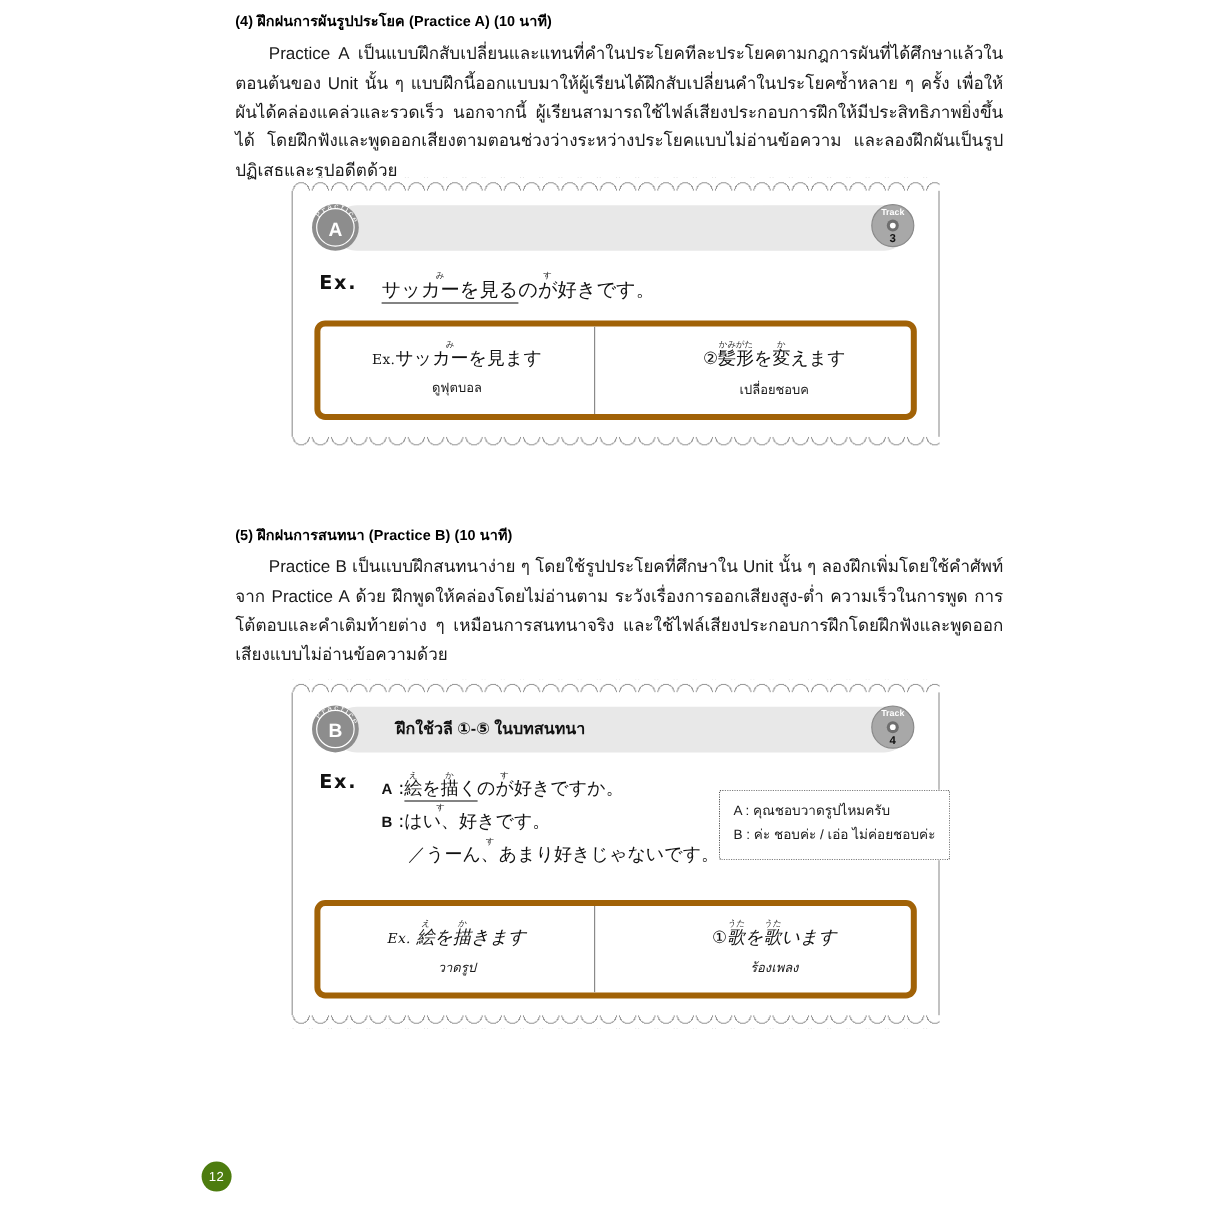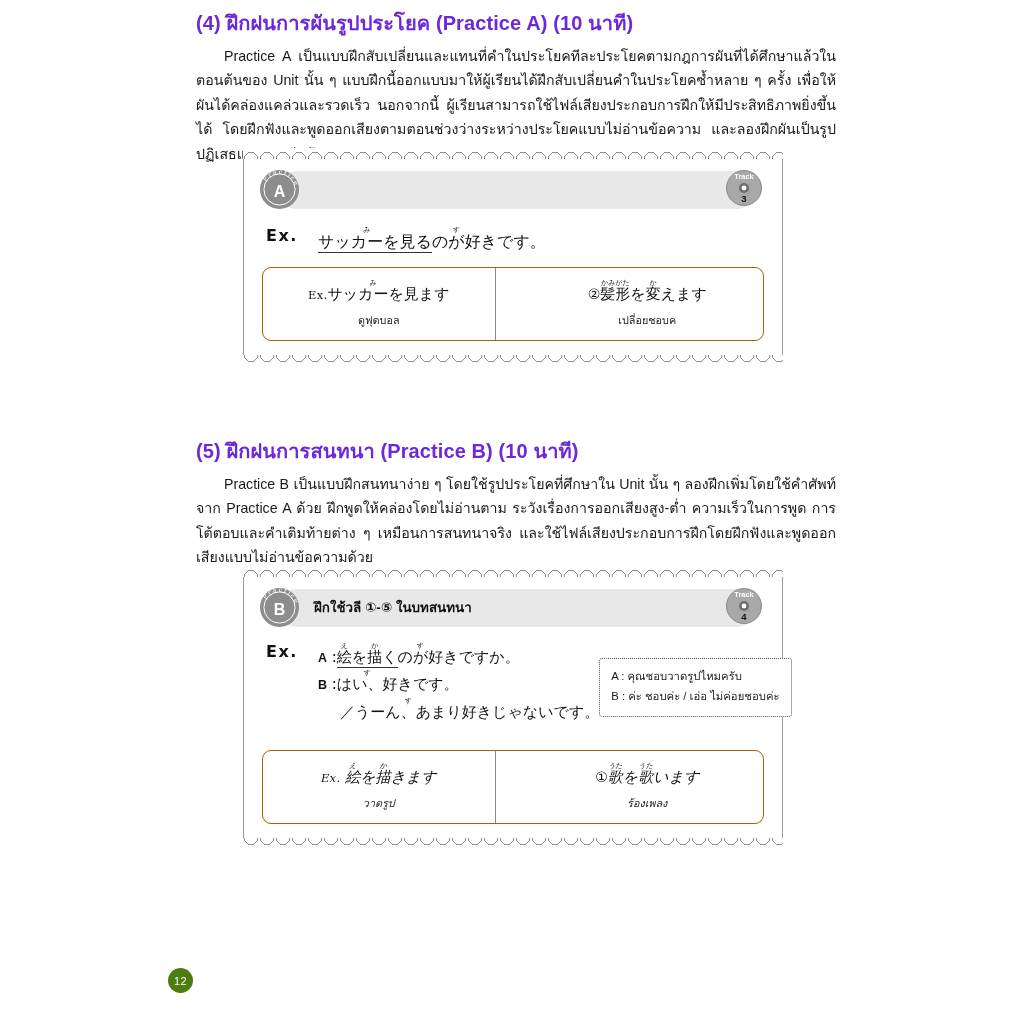--- a/index.html
+++ b/index.html
@@ -21,26 +21,26 @@
     inset: 0;
   }
 
   
   .section {
     position: absolute;
     left: 196px;
     width: 640px;
   }
   .section-heading {
-    font-size: 20px;
+    font-size: 12px;
     font-weight: bold;
     letter-spacing: 0.1px;
     margin: 0 0 7px 0;
     line-height: 1.35;
-    color: #6d28d9;
+    color: #000000;
   }
   .section-body {
     font-size: 14.2px;
     line-height: 1.72;
     text-align: justify;
     text-justify: inter-word;
     color: #1a1a1a;
     margin: 0;
   }
   .section-body .indent {
@@ -139,21 +139,21 @@
     color: #111;
     white-space: nowrap;
     margin-top: 1px;
   }
   .head-line2 .jp {
     font-family: "DejaVu Sans", sans-serif;
     font-weight: normal;
   }
   .head-single {
     position: absolute;
-    left: 58px;
+    left: 74px;
     top: 11px;
     z-index: 4;
     font-size: 13.4px;
     font-weight: bold;
     color: #111;
     white-space: nowrap;
   }
 
   
   .ex-row {
@@ -218,21 +218,21 @@
     color: #1a1a1a;
     background: #fff;
     white-space: nowrap;
     align-self: flex-start;
   }
 
   
   .cols {
     display: flex;
     margin: 16px 6px 4px 6px;
-    border: 1px solid #a16207;
+    border: 5px solid #a16207;
     border-radius: 9px;
     overflow: hidden;
     background: #fff;
     gap: 36px;
   }
   .col {
     flex: 1 1 0;
     padding: 11px 4px 13px 4px;
     text-align: center;
     border-right: 1px solid #8a8a8a;

